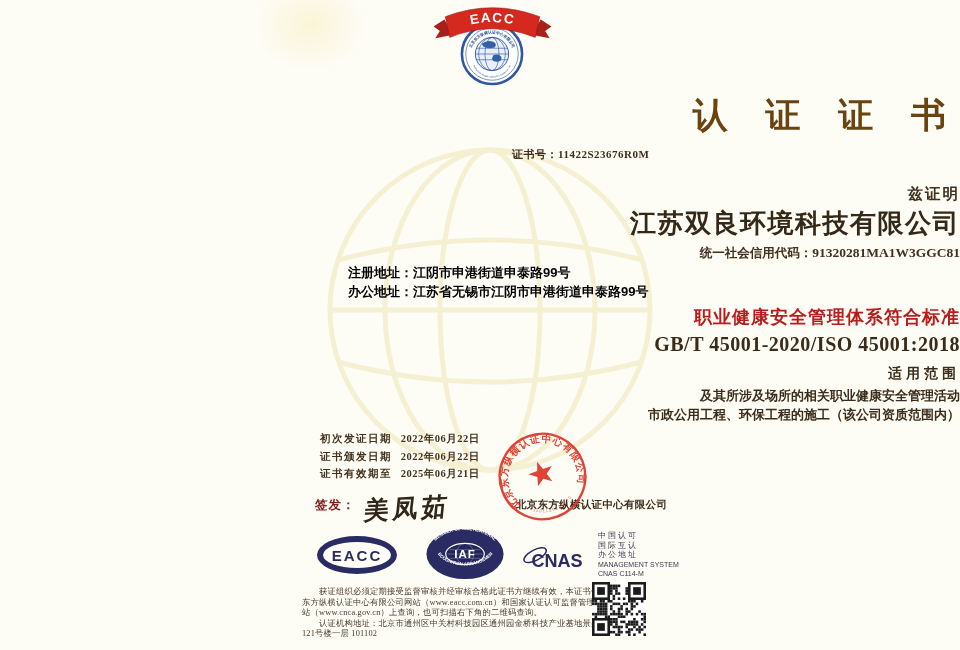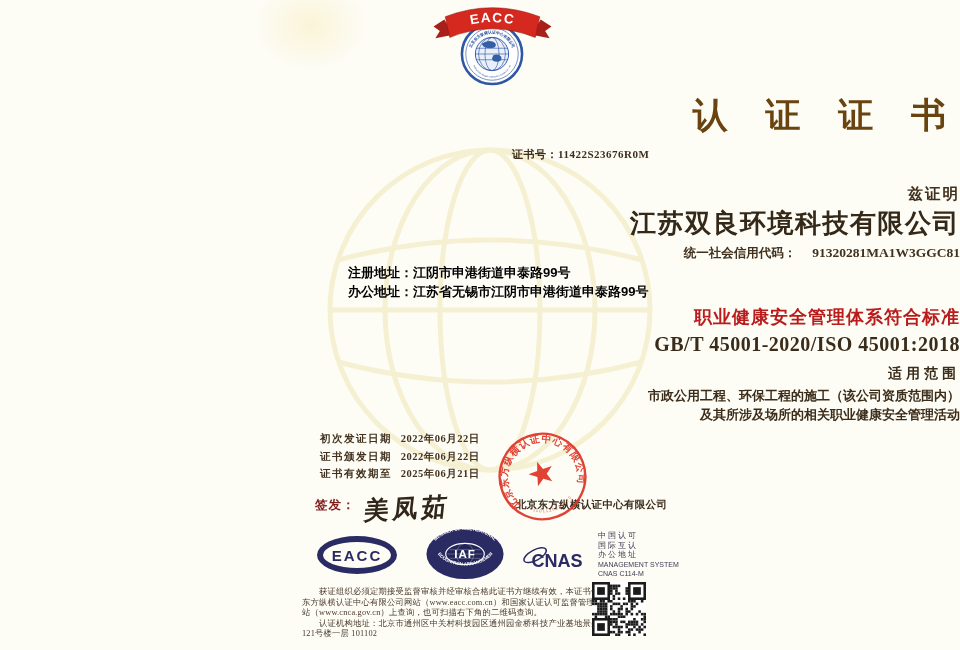--- a/index.html
+++ b/index.html
@@ -23,21 +23,21 @@
   #logo .circle{position:absolute;left:35px;top:17px;width:64px;height:64px;}
   #logo .ribbon{position:absolute;left:0;top:0;width:135px;height:45px;z-index:2;}
 
   #title{top:92px;font-size:35px;font-weight:bold;letter-spacing:14px;color:#6a4410;}
 
   #cert-no{left:512px;top:147px;font-size:11px;font-weight:bold;color:#3e2e1c;letter-spacing:.5px;}
 
   #intro{top:184px;font-size:15.5px;font-weight:bold;letter-spacing:2px;color:#41311e;}
   #company{top:206px;font-size:26px;font-weight:bold;letter-spacing:1.5px;color:#342818;}
   #credit{top:245px;font-size:12.5px;font-weight:bold;color:#41311e;}
-  #credit .val{font-size:13.5px;font-weight:bold;margin-left:16px;}
+  #credit .val{font-size:13.5px;font-weight:bold;}
 
   #addresses{left:348px;top:264px;font-size:13px;font-weight:bold;line-height:18.5px;color:#000000;}
 
   #system-line{top:305px;font-size:18px;font-weight:bold;letter-spacing:1px;color:#b91c1c;}
   #standard-code{top:333px;font-size:20px;font-weight:600;letter-spacing:.5px;color:#3a2c1a;}
   #scope-title{top:365px;font-size:14px;font-weight:bold;letter-spacing:4px;color:#3c2d1b;}
   #scope{top:386px;font-size:13px;font-weight:bold;line-height:19px;color:#3c2d1b;}
 
   #dates{left:320px;top:430px;font-size:10.5px;font-weight:bold;color:#42321f;line-height:17.5px;}
   #dates .d-label{display:inline-block;width:78px;letter-spacing:1.5px;}
@@ -141,22 +141,22 @@
   </div>
   <div>
     <span>办公地址：</span><span>江苏省无锡市江阴市申港街道申泰路99号</span>
   </div>
 </div>
 
 <div id="system-line" class="abs center-col">职业健康安全管理体系符合标准</div>
 <div id="standard-code" class="abs center-col serif">GB/T 45001-2020/ISO 45001:2018</div>
 <div id="scope-title" class="abs center-col">适用范围</div>
 <div id="scope" class="abs center-col">
+  <div>及其所涉及场所的相关职业健康安全管理活动</div>
   <div>市政公用工程、环保工程的施工（该公司资质范围内）</div>
-  <div>及其所涉及场所的相关职业健康安全管理活动</div>
 </div>
 
 <div id="dates" class="abs serif">
   <div>
     <span class="d-label">初次发证日期</span>
     <span class="d-value">2022年06月22日</span>
   </div>
   <div>
     <span class="d-label">证书颁发日期</span>
     <span class="d-value">2022年06月22日</span>

